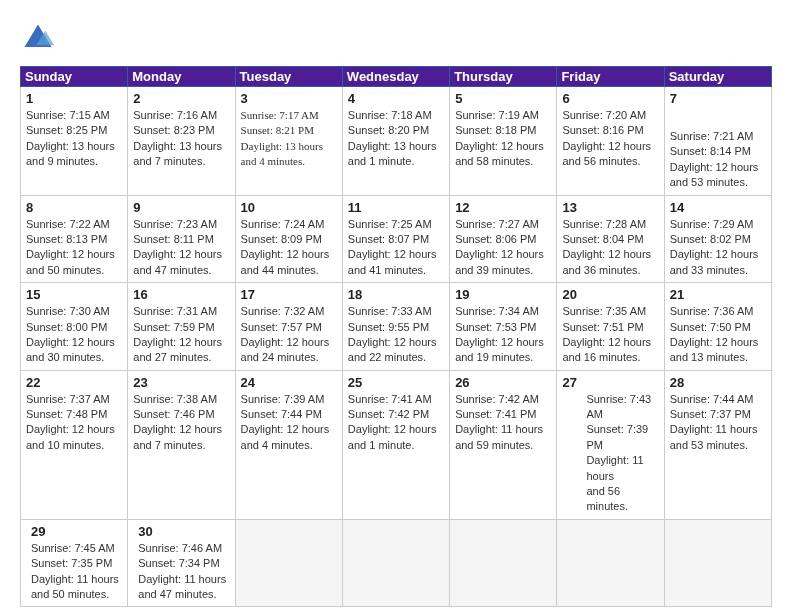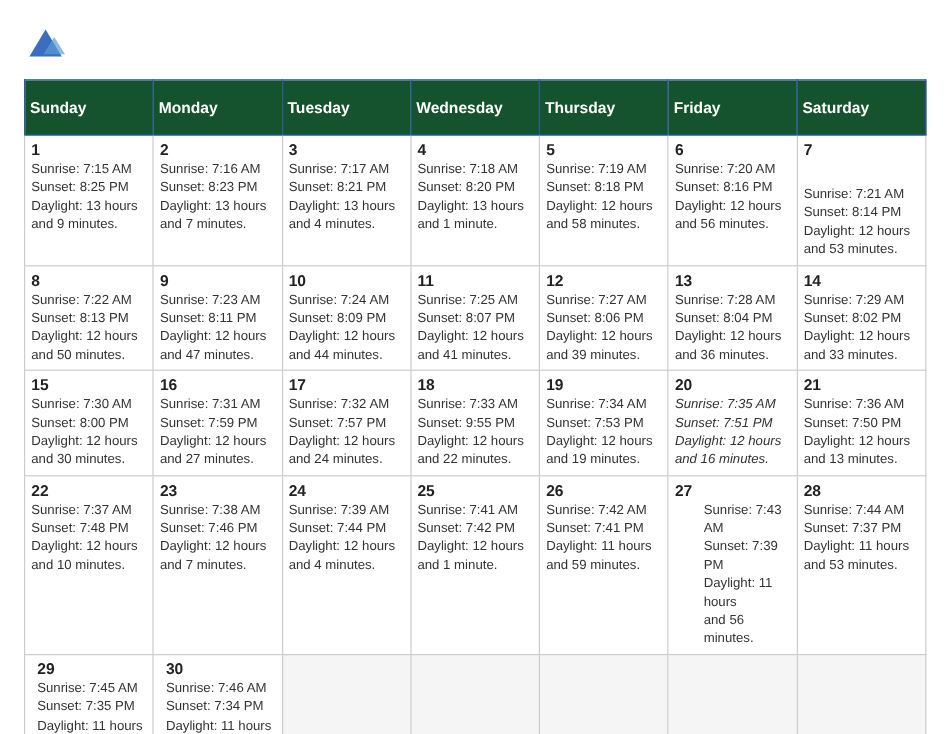--- a/index.html
+++ b/index.html
@@ -45,23 +45,23 @@
     .location {
       font-size: 14px;
       color: #555;
     }
     table {
       width: 100%;
       border-collapse: collapse;
       font-size: 11px;
     }
     th {
-      background-color: #14532d;
+      background-color: #4c1d95;
       color: #fff;
-      padding: 15px 4px;
+      padding: 2px 4px;
       text-align: left;
       font-size: 13px;
       font-weight: bold;
       border: 1px solid #2e5aa0;
     }
     td {
       border: 1px solid #ccc;
       vertical-align: top;
       padding: 4px 5px;
       height: 80px;
@@ -131,21 +131,21 @@
         </td>
         <td>
           <span class="day-num">2</span>
           <div class="day-info" style="white-space: pre-line;">Sunrise: 7:16 AM
 Sunset: 8:23 PM
 Daylight: 13 hours
 and 7 minutes.</div>
         </td>
         <td>
           <span class="day-num">3</span>
-          <div class="day-info" style="white-space: pre-line;">Sunrise: 7:17 AM
+          <div class="day-info" style="white-space: pre-line; font-family: Liberation Serif, serif;">Sunrise: 7:17 AM
 Sunset: 8:21 PM
 Daylight: 13 hours
 and 4 minutes.</div>
         </td>
         <td>
           <span class="day-num">4</span>
           <div class="day-info" style="white-space: pre-line;">Sunrise: 7:18 AM
 Sunset: 8:20 PM
 Daylight: 13 hours
 and 1 minute.</div>
@@ -254,21 +254,21 @@
         </td>
         <td>
           <span class="day-num">19</span>
           <div class="day-info" style="white-space: pre-line;">Sunrise: 7:34 AM
 Sunset: 7:53 PM
 Daylight: 12 hours
 and 19 minutes.</div>
         </td>
         <td>
           <span class="day-num">20</span>
-          <div class="day-info" style="white-space: pre-line; font-style: italic;">Sunrise: 7:35 AM
+          <div class="day-info" style="white-space: pre-line;">Sunrise: 7:35 AM
 Sunset: 7:51 PM
 Daylight: 12 hours
 and 16 minutes.</div>
         </td>
         <td>
           <span class="day-num">21</span>
           <div class="day-info" style="white-space: pre-line;">Sunrise: 7:36 AM
 Sunset: 7:50 PM
 Daylight: 12 hours
 and 13 minutes.</div>

